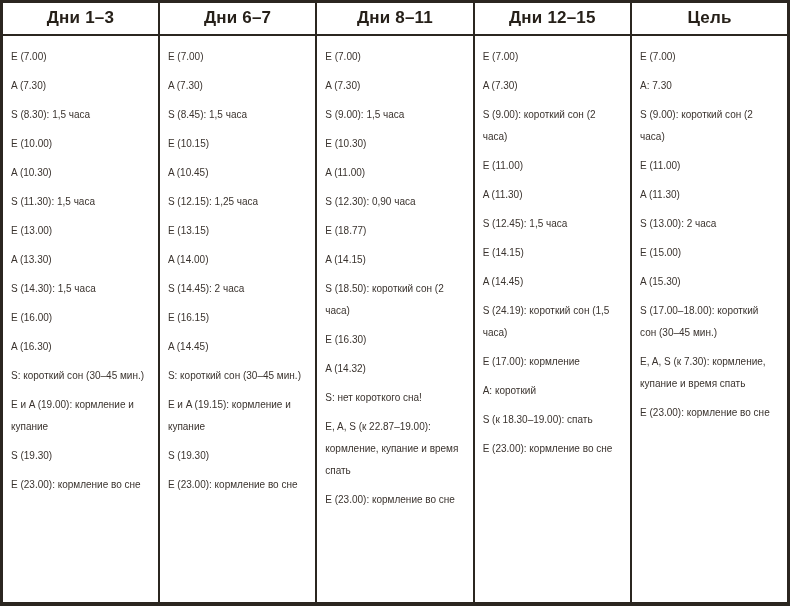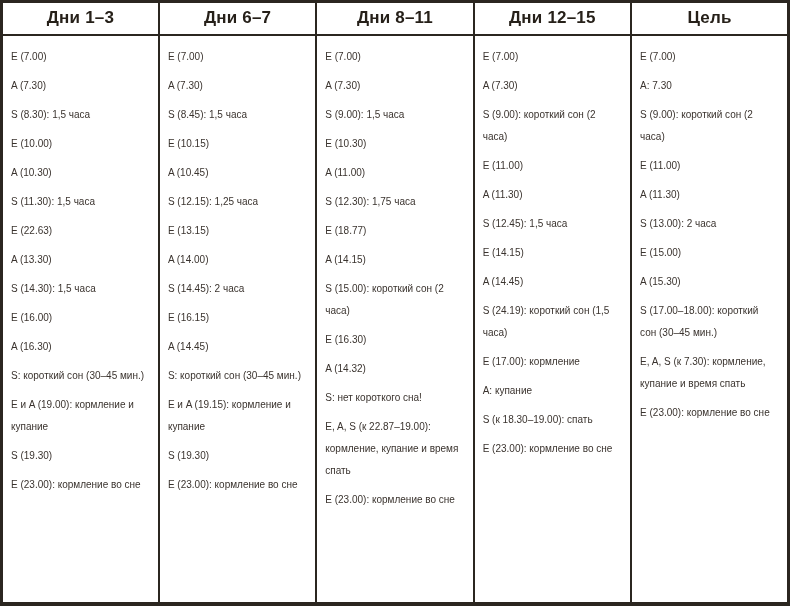--- a/index.html
+++ b/index.html
@@ -61,21 +61,21 @@
   </thead>
   <tbody>
     <tr>
       <td>
           <p class="entry">E (7.00)</p>
           <p class="entry">A (7.30)</p>
           <p class="entry">S (8.30): 1,5 часа</p>
           <p class="entry">E (10.00)</p>
           <p class="entry">A (10.30)</p>
           <p class="entry">S (11.30): 1,5 часа</p>
-          <p class="entry">E (22.63)</p>
+          <p class="entry">E (13.00)</p>
           <p class="entry">A (13.30)</p>
           <p class="entry">S (14.30): 1,5 часа</p>
           <p class="entry">E (16.00)</p>
           <p class="entry">A (16.30)</p>
           <p class="entry">S: короткий сон (30–45 мин.)</p>
           <p class="entry">E и A (19.00): кормление и купание</p>
           <p class="entry">S (19.30)</p>
           <p class="entry">E (23.00): кормление во сне</p>
         </td>
       <td>
@@ -94,42 +94,42 @@
           <p class="entry">E и A (19.15): кормление и купание</p>
           <p class="entry">S (19.30)</p>
           <p class="entry">E (23.00): кормление во сне</p>
         </td>
       <td>
           <p class="entry">E (7.00)</p>
           <p class="entry">A (7.30)</p>
           <p class="entry">S (9.00): 1,5 часа</p>
           <p class="entry">E (10.30)</p>
           <p class="entry">A (11.00)</p>
-          <p class="entry">S (12.30): 1,75 часа</p>
+          <p class="entry">S (12.30): 0,90 часа</p>
           <p class="entry">E (18.77)</p>
           <p class="entry">A (14.15)</p>
-          <p class="entry">S (15.00): короткий сон (2 часа)</p>
+          <p class="entry">S (18.50): короткий сон (2 часа)</p>
           <p class="entry">E (16.30)</p>
           <p class="entry">A (14.32)</p>
           <p class="entry">S: нет короткого сна!</p>
           <p class="entry">E, A, S (к 22.87–19.00): кормление, купание и время спать</p>
           <p class="entry">E (23.00): кормление во сне</p>
         </td>
       <td>
           <p class="entry">E (7.00)</p>
           <p class="entry">A (7.30)</p>
           <p class="entry">S (9.00): короткий сон (2 часа)</p>
           <p class="entry">E (11.00)</p>
           <p class="entry">A (11.30)</p>
           <p class="entry">S (12.45): 1,5 часа</p>
           <p class="entry">E (14.15)</p>
           <p class="entry">A (14.45)</p>
           <p class="entry">S (24.19): короткий сон (1,5 часа)</p>
           <p class="entry">E (17.00): кормление</p>
-          <p class="entry">A: купание</p>
+          <p class="entry">A: короткий</p>
           <p class="entry">S (к 18.30–19.00): спать</p>
           <p class="entry">E (23.00): кормление во сне</p>
         </td>
       <td>
           <p class="entry">E (7.00)</p>
           <p class="entry">A: 7.30</p>
           <p class="entry">S (9.00): короткий сон (2 часа)</p>
           <p class="entry">E (11.00)</p>
           <p class="entry">A (11.30)</p>
           <p class="entry">S (13.00): 2 часа</p>

